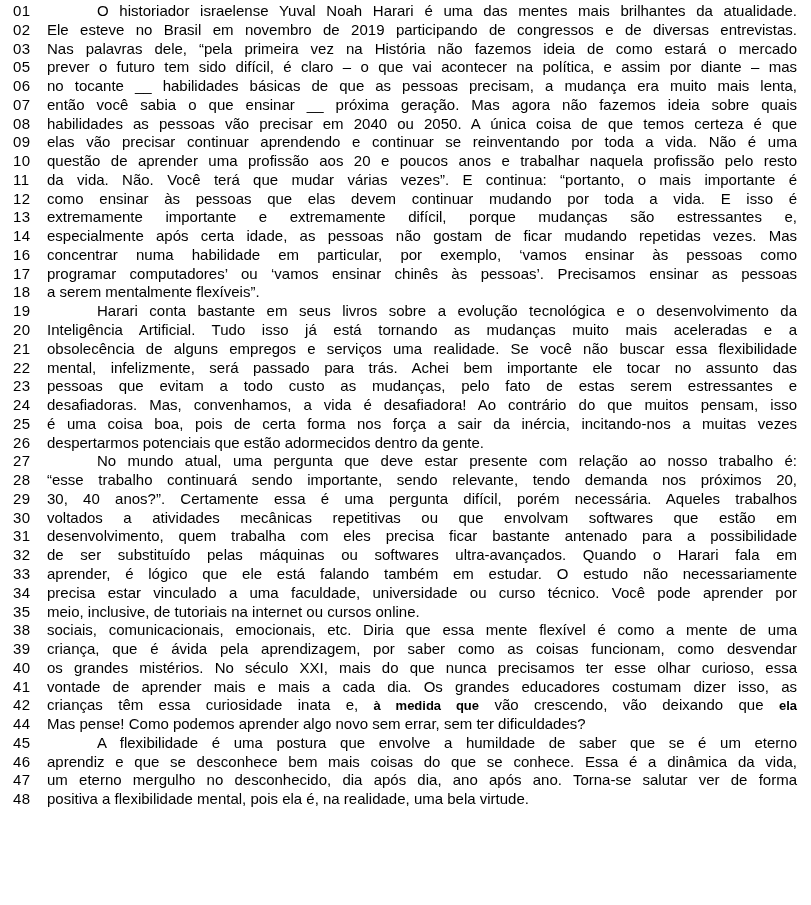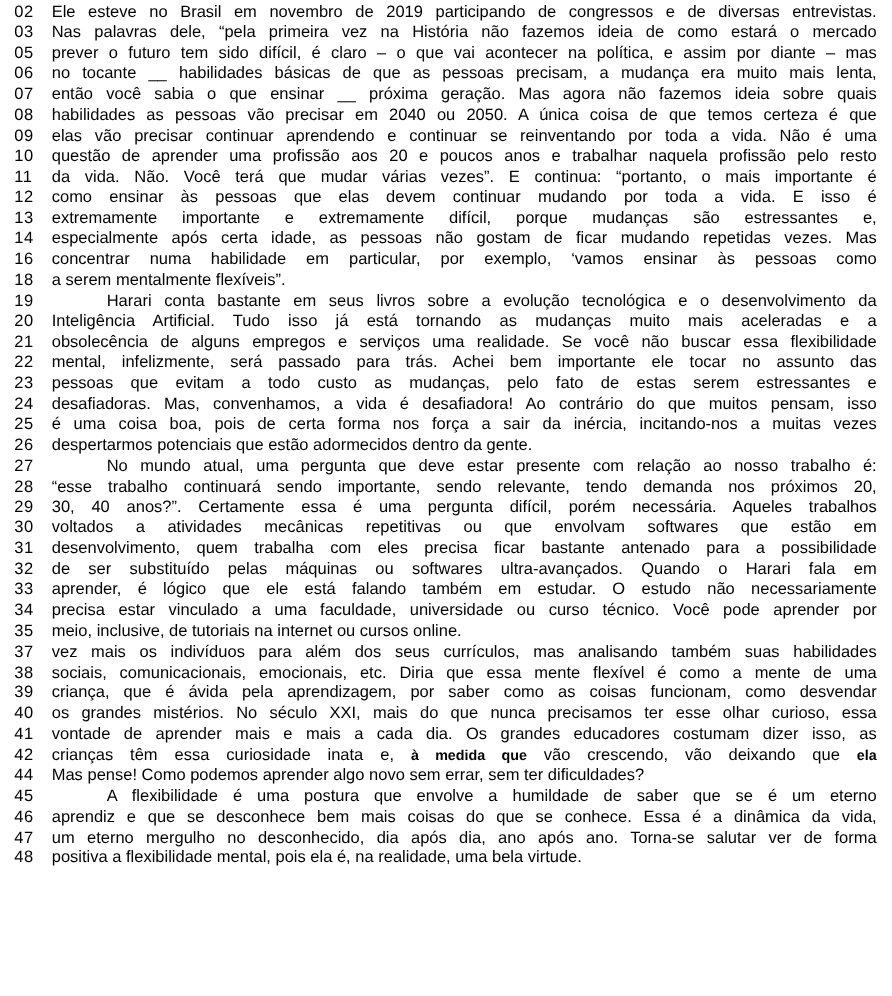--- a/index.html
+++ b/index.html
@@ -59,20 +59,24 @@
     font-family: Liberation Sans, sans-serif;
     font-size: 13px;
   }
 </style>
 </head>
 <body>
 
 <div class="page">
   <div class="passage">
       <div class="line">
+        <span class="num">01</span>
+        <span class="text para-start">O historiador israelense Yuval Noah Harari é uma das mentes mais brilhantes da atualidade.</span>
+      </div>
+      <div class="line">
         <span class="num">02</span>
         <span class="text">Ele esteve no Brasil em novembro de 2019 participando de congressos e de diversas entrevistas.</span>
       </div>
       <div class="line">
         <span class="num">03</span>
         <span class="text">Nas palavras dele, “pela primeira vez na História não fazemos ideia de como estará o mercado</span>
       </div>
       <div class="line">
         <span class="num">05</span>
         <span class="text">prever o futuro tem sido difícil, é claro – o que vai acontecer na política, e assim por diante – mas</span>
@@ -111,20 +115,24 @@
       </div>
       <div class="line">
         <span class="num">14</span>
         <span class="text">especialmente após certa idade, as pessoas não gostam de ficar mudando repetidas vezes. Mas</span>
       </div>
       <div class="line">
         <span class="num">16</span>
         <span class="text">concentrar numa habilidade em particular, por exemplo, ‘vamos ensinar às pessoas como</span>
       </div>
       <div class="line">
+        <span class="num">17</span>
+        <span class="text">programar computadores’ ou ‘vamos ensinar chinês às pessoas’. Precisamos ensinar as pessoas</span>
+      </div>
+      <div class="line">
         <span class="num">18</span>
         <span class="text para-end">a serem mentalmente flexíveis”.</span>
       </div>
       <div class="line">
         <span class="num">19</span>
         <span class="text para-start">Harari conta bastante em seus livros sobre a evolução tecnológica e o desenvolvimento da</span>
       </div>
       <div class="line">
         <span class="num">20</span>
         <span class="text">Inteligência Artificial. Tudo isso já está tornando as mudanças muito mais aceleradas e a</span>
@@ -181,24 +189,20 @@
         <span class="num">33</span>
         <span class="text">aprender, é lógico que ele está falando também em estudar. O estudo não necessariamente</span>
       </div>
       <div class="line">
         <span class="num">34</span>
         <span class="text">precisa estar vinculado a uma faculdade, universidade ou curso técnico. Você pode aprender por</span>
       </div>
       <div class="line">
         <span class="num">35</span>
         <span class="text para-end">meio, inclusive, de tutoriais na internet ou cursos online.</span>
-      </div>
-      <div class="line">
-        <span class="num">37</span>
-        <span class="text">vez mais os indivíduos para além dos seus currículos, mas analisando também suas habilidades</span>
       </div>
       <div class="line">
         <span class="num">38</span>
         <span class="text">sociais, comunicacionais, emocionais, etc. Diria que essa mente flexível é como a mente de uma</span>
       </div>
       <div class="line">
         <span class="num">39</span>
         <span class="text">criança, que é ávida pela aprendizagem, por saber como as coisas funcionam, como desvendar</span>
       </div>
       <div class="line">

